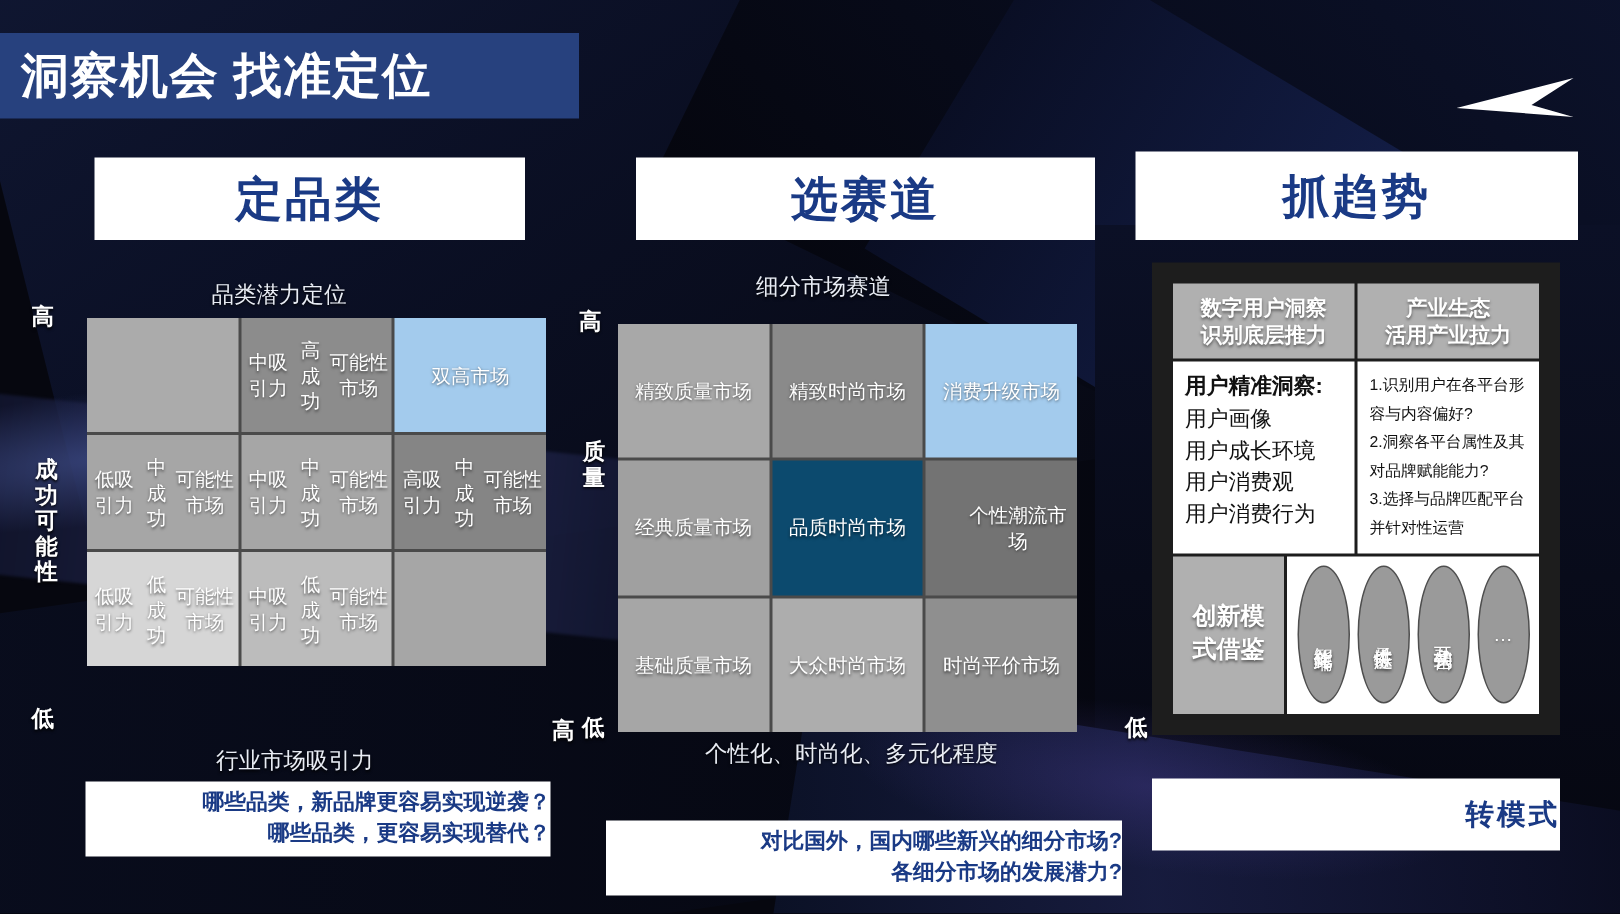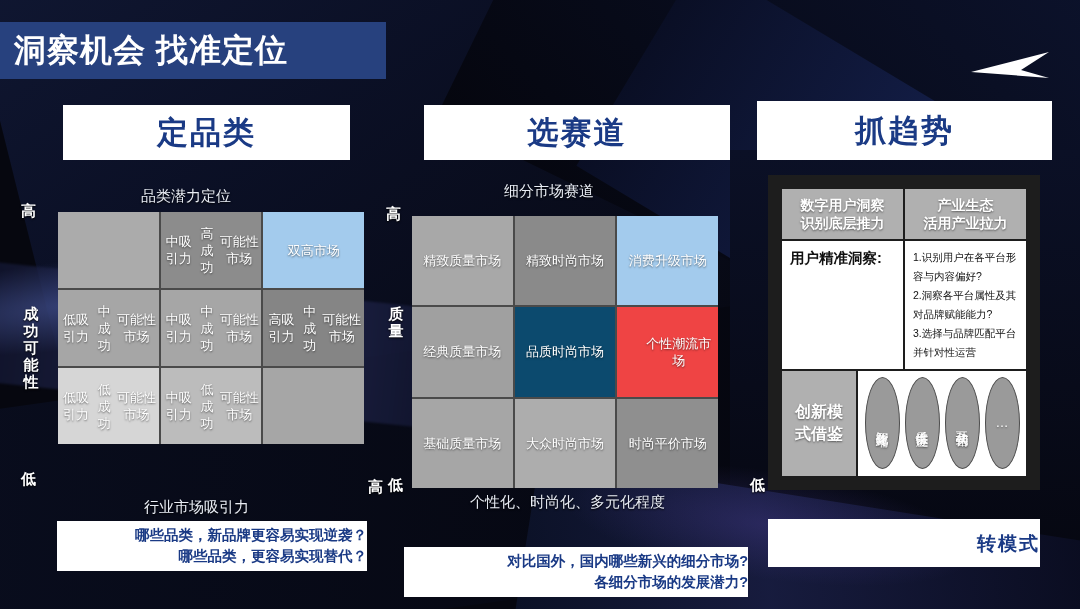--- a/index.html
+++ b/index.html
@@ -195,21 +195,21 @@
         <div>低成功</div>
         <div>可能性市场</div>
       </div>
       <div class="cell" style="background: rgb(166, 166, 166);">
         <div></div>
       </div>
     </div>
 
   <div class="mtitle m2title">细分市场赛道</div>
   <div class="axhi" style="left:386px;top:205px;">高</div>
-  <div class="vaxis" style="left:388px;top:305px;">
+  <div class="vaxis" style="left:388px;top:293px;">
     <span>质量</span>
   </div>
   <div class="axlo" style="left:388px;top:476px;">低</div>
   <div class="axlo" style="left:750px;top:476px;">低</div>
   <div class="mxlabel m2x">个性化、时尚化、多元化程度</div>
   <div class="grid g2" id="g2">
       <div class="cell" style="background: rgb(168, 168, 168);">
         <div>精致质量市场</div>
       </div>
       <div class="cell" style="background: rgb(138, 138, 138);">
@@ -217,21 +217,21 @@
       </div>
       <div class="cell" style="background: rgb(163, 203, 237);">
         <div>消费升级市场</div>
       </div>
       <div class="cell" style="background: rgb(160, 160, 160);">
         <div>经典质量市场</div>
       </div>
       <div class="cell" style="background: #0c4a6e;">
         <div>品质时尚市场</div>
       </div>
-      <div class="cell" style="background: #ef4444; padding-left: 24px;">
+      <div class="cell" style="background: #737373; padding-left: 24px;">
         <div>个性潮流市场</div>
       </div>
       <div class="cell" style="background: rgb(166, 166, 166);">
         <div>基础质量市场</div>
       </div>
       <div class="cell" style="background: rgb(173, 173, 173);">
         <div>大众时尚市场</div>
       </div>
       <div class="cell" style="background: rgb(143, 143, 143);">
         <div>时尚平价市场</div>
@@ -245,20 +245,26 @@
         <div>识别底层推力</div>
       </div>
       <div class="rp-hdr">
         <div>产业生态</div>
         <div>活用产业拉力</div>
       </div>
     </div>
     <div class="rp-row2">
       <div class="rp-box">
         <div class="bt">用户精准洞察:</div>
+        <div id="leftItems">
+            <div class="bl">用户画像</div>
+            <div class="bl">用户成长环境</div>
+            <div class="bl">用户消费观</div>
+            <div class="bl">用户消费行为</div>
+          </div>
       </div>
       <div class="rp-box">
         <div id="rightItems">
             <div class="rp-num">1.识别用户在各平台形容与内容偏好?</div>
             <div class="rp-num">2.洞察各平台属性及其对品牌赋能能力?</div>
             <div class="rp-num">3.选择与品牌匹配平台并针对性运营</div>
           </div>
       </div>
     </div>
     <div class="rp-row3">

